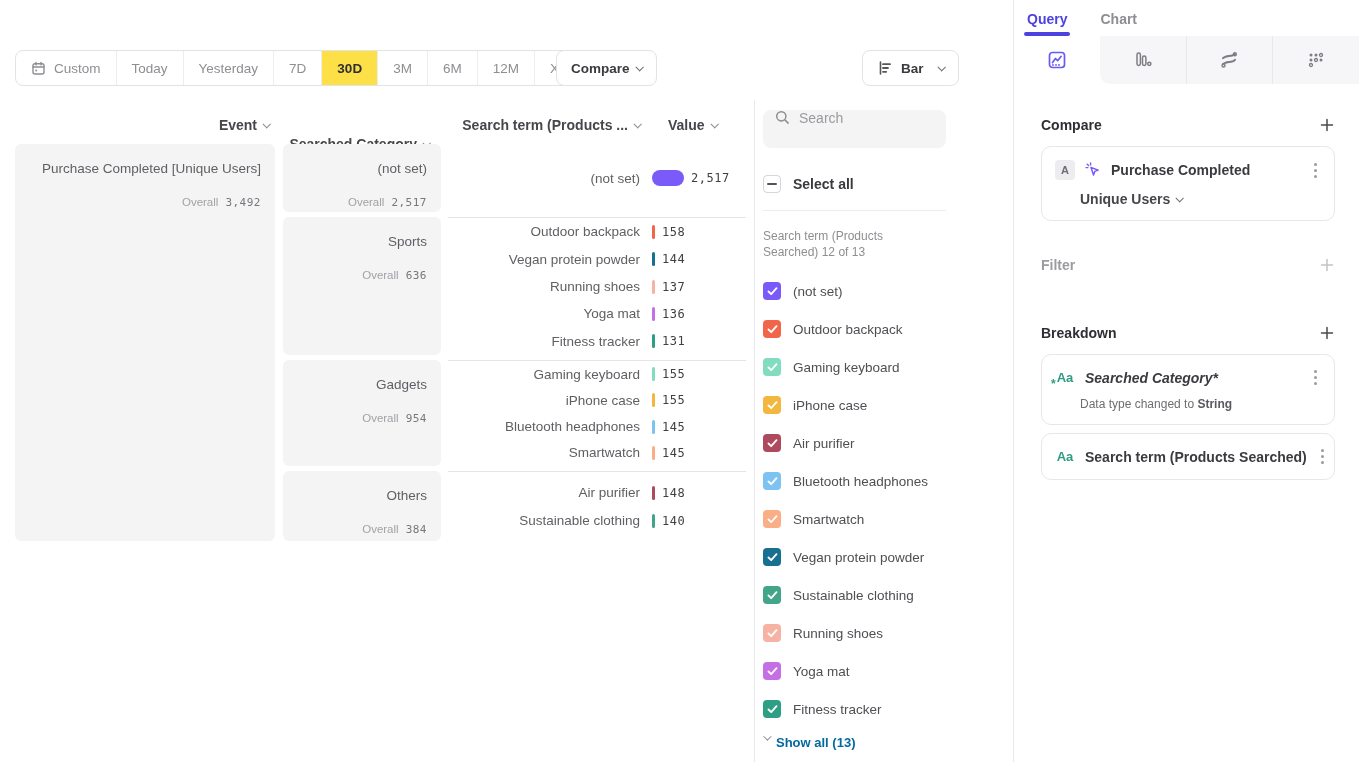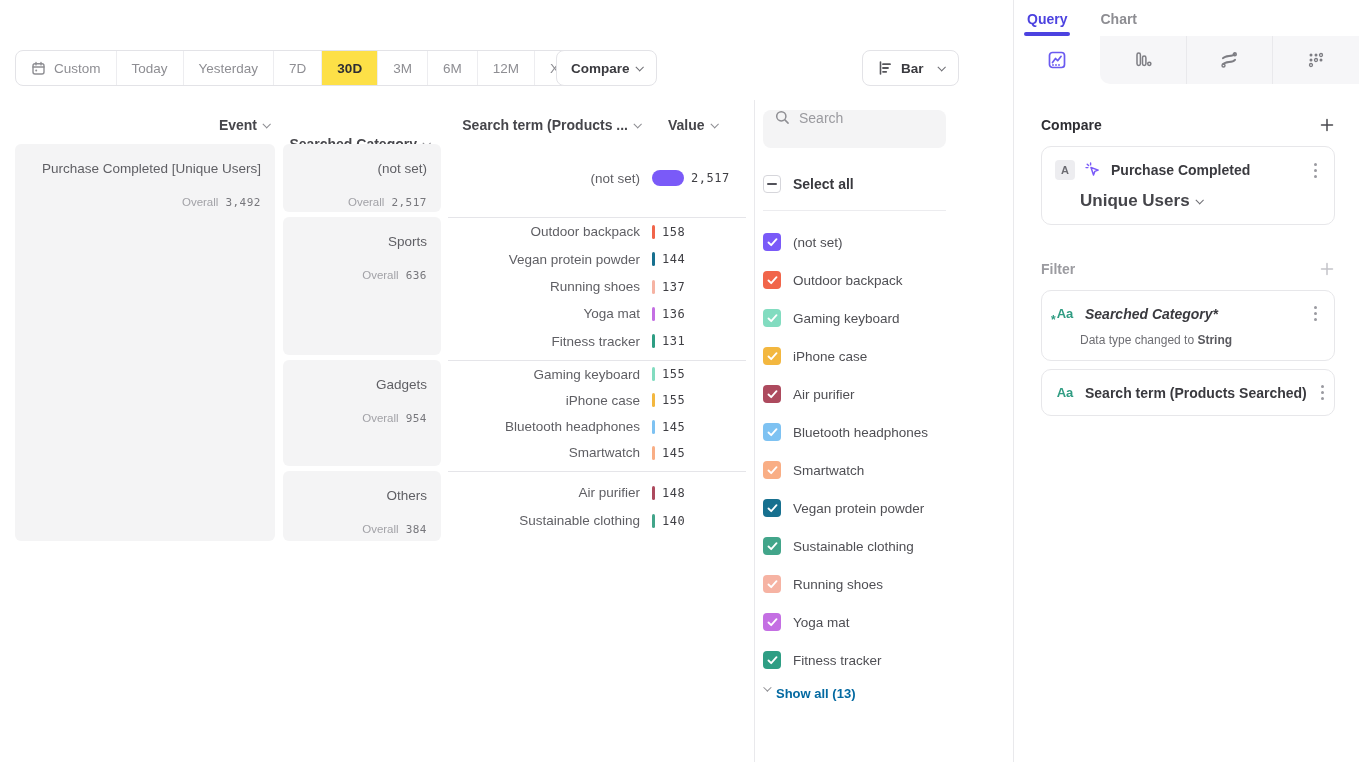--- a/index.html
+++ b/index.html
@@ -86,21 +86,21 @@
   .sec-head.m-breakdown { margin-top:52px; }
   .sec-title { font-size:14px; font-weight:700; color:#2e2e33; }
   .sec-title.gray { color:#9b9ba0; font-weight:600; }
   .plus { cursor:pointer; }
   .card { margin-top:13px; border:1px solid #e7e7ea; border-radius:10px; padding:13px; background:#fff; }
   .card + .card { margin-top:8px; }
   .card-row { display:flex; align-items:center; gap:10px; }
   .badge { width:20px; height:20px; background:#ededf0; border-radius:4px; font-size:11px; font-weight:700; color:#6c6c72; display:flex; align-items:center; justify-content:center; }
   .card-title { font-size:14px; font-weight:600; color:#3a3a3f; flex:1; white-space:nowrap; }
   .card-title.mod { font-style:italic; }
-  .card-sub { margin-top:11px; margin-left:25px; font-size:17px; font-weight:700; color:#45454a; display:flex; align-items:center; cursor:pointer; }
+  .card-sub { margin-top:11px; margin-left:25px; font-size:14px; font-weight:700; color:#45454a; display:flex; align-items:center; cursor:pointer; }
   .card-note { margin-top:10px; margin-left:25px; font-size:12px; color:#6e6e73; }
   .card-note b { font-weight:700; color:#5a5a5f; }
   .aa { width:20px; font-size:13px; font-weight:700; color:#2f9c82; text-align:center; position:relative; flex:0 0 auto; }
   .aa .aa-star { position:absolute; left:-4px; bottom:-6px; font-size:12px; font-weight:700; color:#2f9c82; }
 </style>
 </head>
 <body>
 
 <div>
 
@@ -307,20 +307,21 @@
       </span>
       <input placeholder="Search" style="">
     </div>
     <div class="selectall">
       <span class="cb cb-ind">
           <span class="dash"></span>
         </span>
       <span class="sa-label">Select all</span>
     </div>
     <div class="hdivider"></div>
+    <div class="caption">Search term (Products Searched) 12 of 13</div>
     <div class="cblist">
         <div class="cbitem">
           <span class="cb" style="background: rgb(122, 90, 248);">
             <svg width="11" height="9" viewBox="0 0 11 9">
               <path d="M1.5 4.5l2.7 2.7 5.3-6" fill="none" stroke="#fff" stroke-width="1.8" stroke-linecap="round" stroke-linejoin="round"></path>
             </svg>
           </span>
           <span class="label">(not set)</span>
         </div>
         <div class="cbitem">
@@ -504,20 +505,28 @@
 
     <div class="sec-head m-filter">
       <span class="sec-title gray">Filter</span>
       <span class="plus">
         <svg width="16" height="16" viewBox="0 0 16 16">
             <path d="M8 2.5v11M2.5 8h11" stroke="#c4c4c9" stroke-width="1.5" stroke-linecap="round"></path>
           </svg>
       </span>
     </div>
 
+    <div class="sec-head m-breakdown">
+      <span class="sec-title">Breakdown</span>
+      <span class="plus">
+        <svg width="16" height="16" viewBox="0 0 16 16">
+            <path d="M8 2.5v11M2.5 8h11" stroke="#4a4a4f" stroke-width="1.5" stroke-linecap="round"></path>
+          </svg>
+      </span>
+    </div>
     <div class="card">
       <div class="card-row">
         <span class="aa">Aa<span class="aa-star">*</span></span>
         <span class="card-title mod">Searched Category*</span>
         <span class="kebab">
             <i></i>
             <i></i>
             <i></i>
           </span>
       </div>

